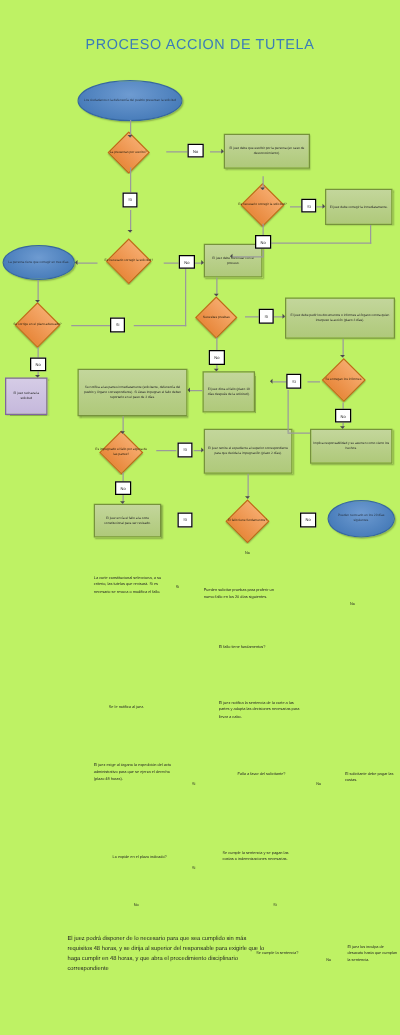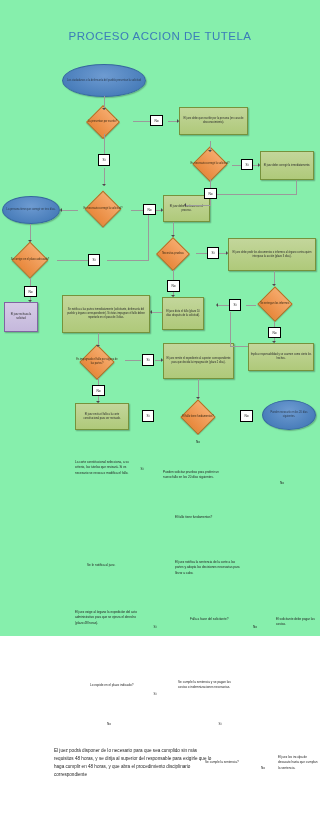--- a/index.html
+++ b/index.html
@@ -7,22 +7,22 @@
   html, body {
     width: 320px;
     height: 828px;
     background: #ffffff;
     font-family: "Liberation Sans", sans-serif;
     overflow: hidden;
   }
   #canvas {
     position: relative;
     width: 320px;
-    height: 636px;
-    background: #86efac;
+    height: 828px;
+    background: #bef264;
   }
 
   
   .title {
     position: absolute;
     left: 0; top: 30px;
     width: 320px;
     text-align: center;
     color: #3B7CB8;
     font-size: 11.5px;

